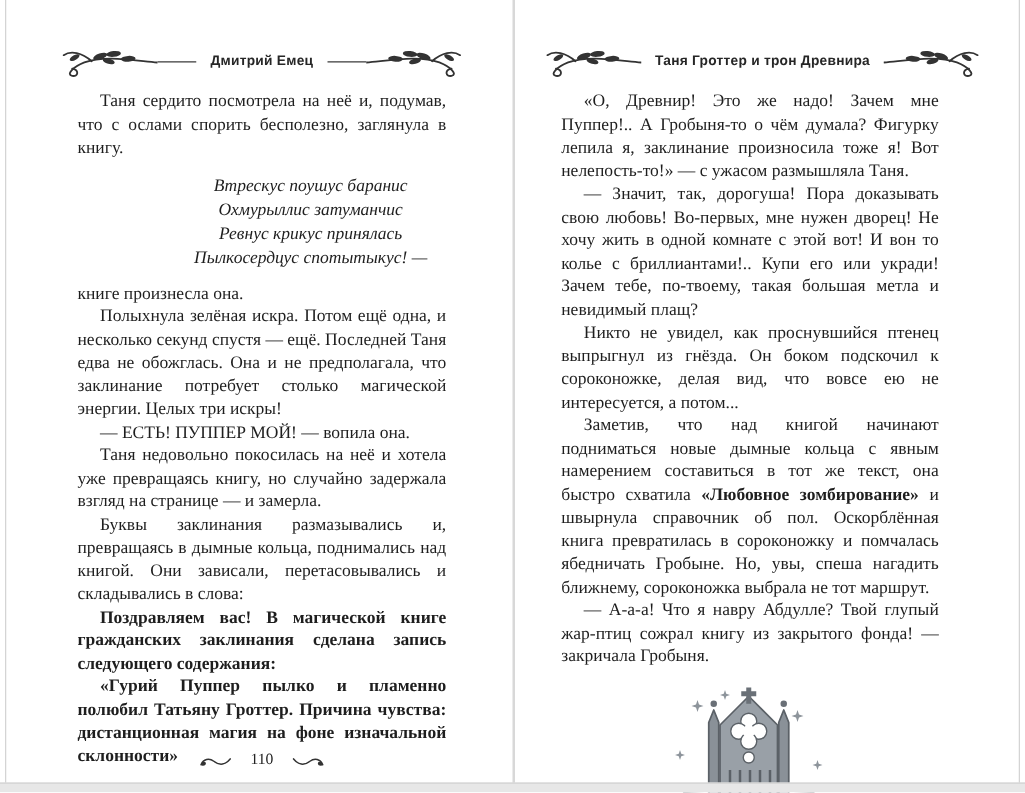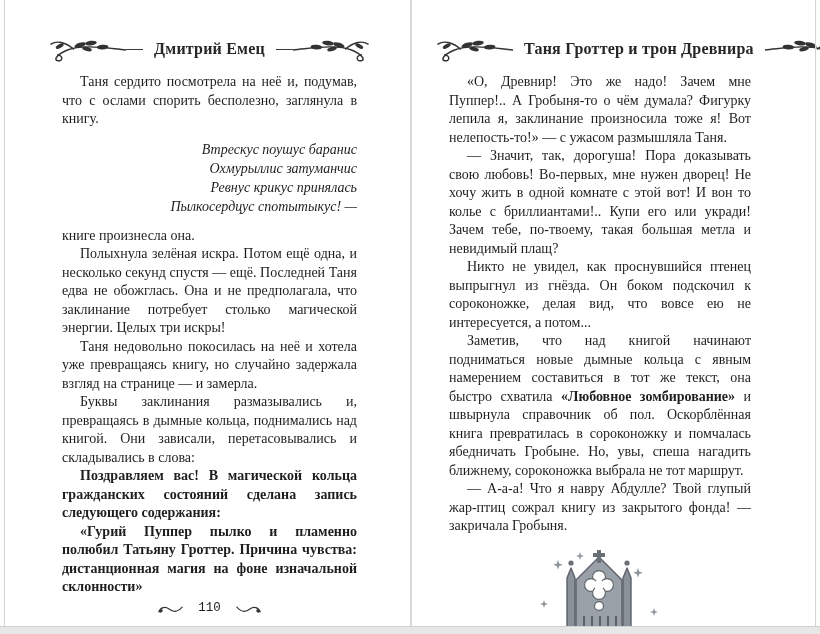--- a/index.html
+++ b/index.html
@@ -22,36 +22,36 @@
   .page.left  .page-inner { padding:0 53px 0 57px; }
   .page.right .page-inner { padding:0 67px 0 36px; }
 
   
   .header { display:flex; align-items:center; height:30px; margin:0 -14px 9px -14px; }
   .fl { flex:0 0 auto; width:78px; height:30px; display:block; }
   .fl.mirror { transform:scaleX(-1); }
   .rule { flex:1 1 auto; height:0; border-top:1px solid #3b3b3b; }
   .running-title {
     flex:0 0 auto; white-space:nowrap; padding:0 11px;
-    font-family:Liberation Serif, serif;
-    font-size:16px; font-weight:bold; letter-spacing:.2px; color:#262626;
+    font-family:Liberation Sans, sans-serif;
+    font-size:11px; font-weight:bold; letter-spacing:.2px; color:#262626;
   }
 
   
   .bodytext { font-size:14px; line-height:18.5px; text-align:justify; hyphens:auto; }
   .bodytext p { margin:0; text-indent:18px; }
   .bodytext p.noindent { text-indent:0; }
   .bodytext p.b { font-weight:bold; }
-  .verse { margin:11px 0 11px 78px; font-style:italic; line-height:19px; text-align:right; }
+  .verse { margin:11px 0 11px 78px; font-style:italic; line-height:19px; text-align:center; }
   .verse div { white-space:nowrap; }
 
   
   .footer {
     position:absolute; left:57px; right:53px; bottom:46px;
-    display:flex; align-items:center; justify-content:center; gap:14px;font-family:Liberation Mono, monospace;
+    display:flex; align-items:center; justify-content:center; gap:14px;
   }
   .pagenum { font-size:12.5px; color:#222; }
   .swirl { display:block; width:28px; height:12px; }
   .swirl.mirror { transform:scaleX(-1); }
 
   
   .illustration { margin:14px auto 0 auto; width:160px; height:150px; }
 </style>
 </head>
 <body>
@@ -99,23 +99,24 @@
       <div class="bodytext">
         <p>Таня сердито посмотрела на неё и, подумав, что с ослами спорить бесполезно, заглянула в книгу.</p>
         <div class="verse">
           <div>Втрескус поушус баранис</div>
           <div>Охмурыллис затуманчис</div>
           <div>Ревнус крикус принялась</div>
           <div>Пылкосердцус спотытыкус! —</div>
         </div>
         <p class="noindent">книге произнесла она.</p>
         <p>Полыхнула зелёная искра. Потом ещё одна, и несколько секунд спустя — ещё. Последней Таня едва не обожглась. Она и не предполагала, что заклинание потребует столько магической энергии. Целых три искры!</p>
+        <p>— ЕСТЬ! ПУППЕР МОЙ! — вопила она.</p>
         <p>Таня недовольно покосилась на неё и хотела уже превращаясь книгу, но случайно задержала взгляд на странице — и замерла.</p>
         <p>Буквы заклинания размазывались и, превращаясь в дымные кольца, поднимались над книгой. Они зависали, перетасовывались и складывались в слова:</p>
-        <p class="b">Поздравляем вас! В магической кольца гражданских состояний сделана запись следующего содержания:</p>
+        <p class="b">Поздравляем вас! В магической книге гражданских заклинания сделана запись следующего содержания:</p>
         <p class="b">«Гурий Пуппер пылко и пламенно полюбил Татьяну Гроттер. Причина чувства: дистанционная магия на фоне изначальной склонности»</p>
 
       </div>
 
       <div class="footer">
         <span class="swirl">
           <svg width="28" height="12" viewBox="0 0 30 12">
             <path d="M3,9 C5,4 10,3 14,6 C19,10 24,9 28,4" fill="none" stroke="#333" stroke-width="1.3" stroke-linecap="round"></path>
             <path d="M3,9 C4,5.6 7.4,5.8 7.2,8 C7,10.2 3.8,10.4 3,9 Z" fill="#333"></path>
           </svg>

